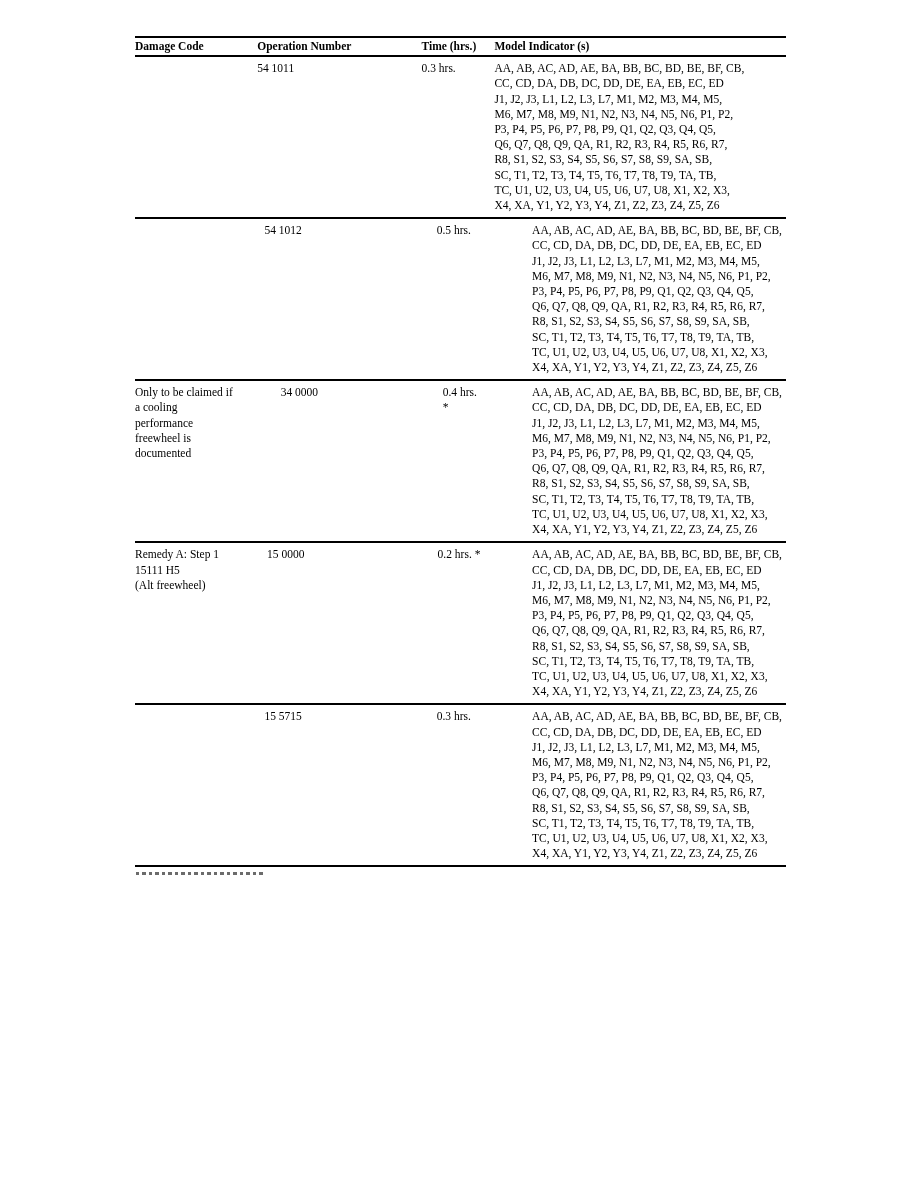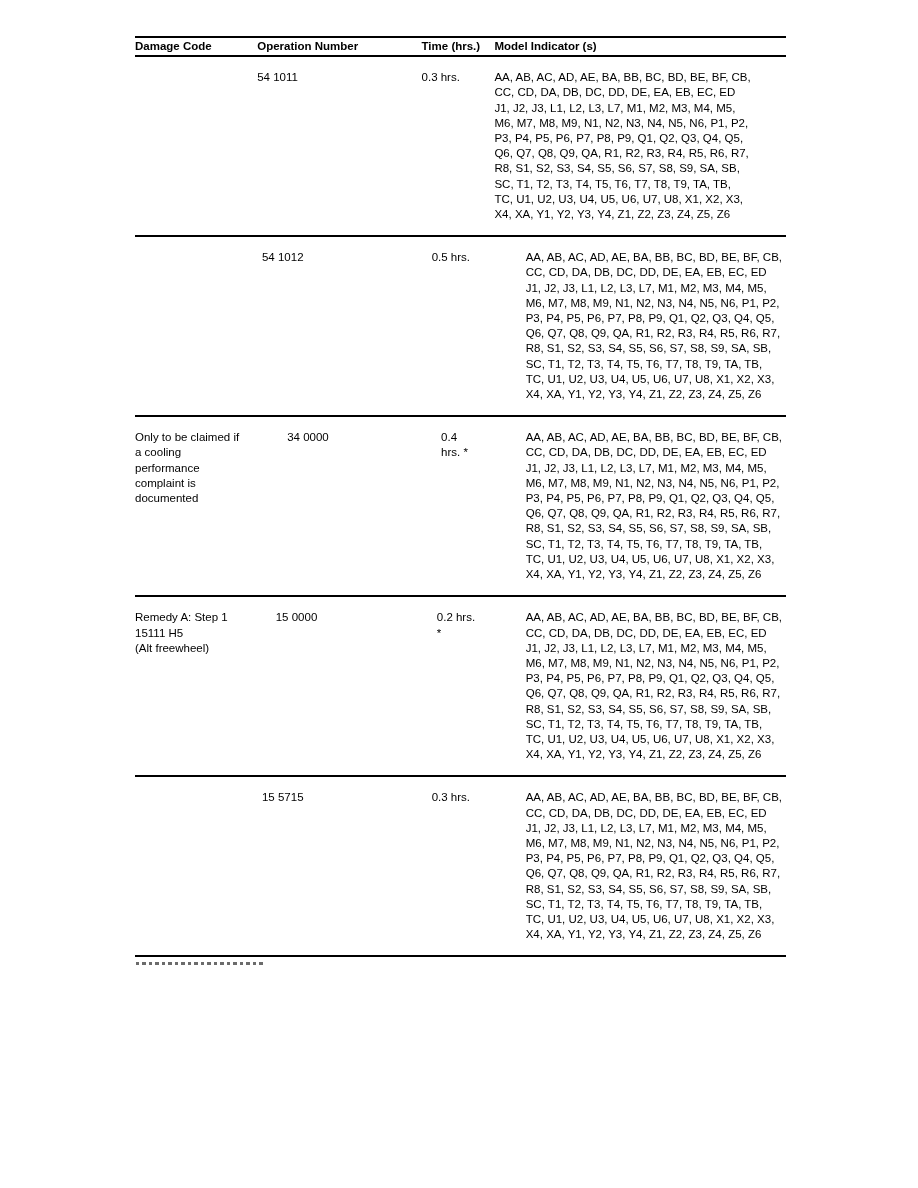--- a/index.html
+++ b/index.html
@@ -2,21 +2,21 @@
 <html><head>
 <meta charset="utf-8">
 <style>
   * { box-sizing: border-box; margin: 0; padding: 0; }
   html, body { background: #ffffff; }
   .page {
     position: relative;
     width: 918px;
     height: 1188px;
     background: #ffffff;
-    font-family: Liberation Sans, sans-serif;
+    font-family: Liberation Serif, serif;
     color: #000000;
     overflow: hidden;
   }
   .doc-table {
     position: absolute;
     left: 135px;
     top: 36px;
     width: 651px;
   }
   .thead {
@@ -32,21 +32,21 @@
     line-height: 15.2px;
     padding: 1px 4px 1px 0;
   }
   .col-damage { width: 131px; }
   .col-op     { width: 129px; }
   .col-time   { width: 78px; margin-left: 44px;  }
   .col-model  { width: 313px; }
   .tbody { border-bottom: 2px solid #000; }
   .trow {
     display: flex;
-    padding: 12px 0;
+    padding: 3px 0;
   }
   .trow + .trow { border-top: 2px solid #000; gap: 44px; }
   .line { white-space: nowrap; }
   .cutoff {
     margin-top: 5px;
     margin-left: 1px;
     width: 127px;
     height: 3px;
     background: repeating-linear-gradient(90deg, #3a3a3a 0 3px, transparent 3px 6px, #3a3a3a 6px 10px, transparent 10px 13px);
     opacity: 0.75;
@@ -96,21 +96,21 @@
             <div class="line">SC, T1, T2, T3, T4, T5, T6, T7, T8, T9, TA, TB,</div>
             <div class="line">TC, U1, U2, U3, U4, U5, U6, U7, U8, X1, X2, X3,</div>
             <div class="line">X4, XA, Y1, Y2, Y3, Y4, Z1, Z2, Z3, Z4, Z5, Z6</div>
           </div>
         </div>
         <div class="trow">
           <div class="cell col-damage">
             <div class="line">Only to be claimed if</div>
             <div class="line">a cooling</div>
             <div class="line">performance</div>
-            <div class="line">complaint is</div>
+            <div class="line">freewheel is</div>
             <div class="line">documented</div>
           </div>
           <div class="cell col-op">34 0000</div>
           <div class="cell col-time">0.4 hrs. *</div>
           <div class="cell col-model">
             <div class="line">AA, AB, AC, AD, AE, BA, BB, BC, BD, BE, BF, CB,</div>
             <div class="line">CC, CD, DA, DB, DC, DD, DE, EA, EB, EC, ED</div>
             <div class="line">J1, J2, J3, L1, L2, L3, L7, M1, M2, M3, M4, M5,</div>
             <div class="line">M6, M7, M8, M9, N1, N2, N3, N4, N5, N6, P1, P2,</div>
             <div class="line">P3, P4, P5, P6, P7, P8, P9, Q1, Q2, Q3, Q4, Q5,</div>

